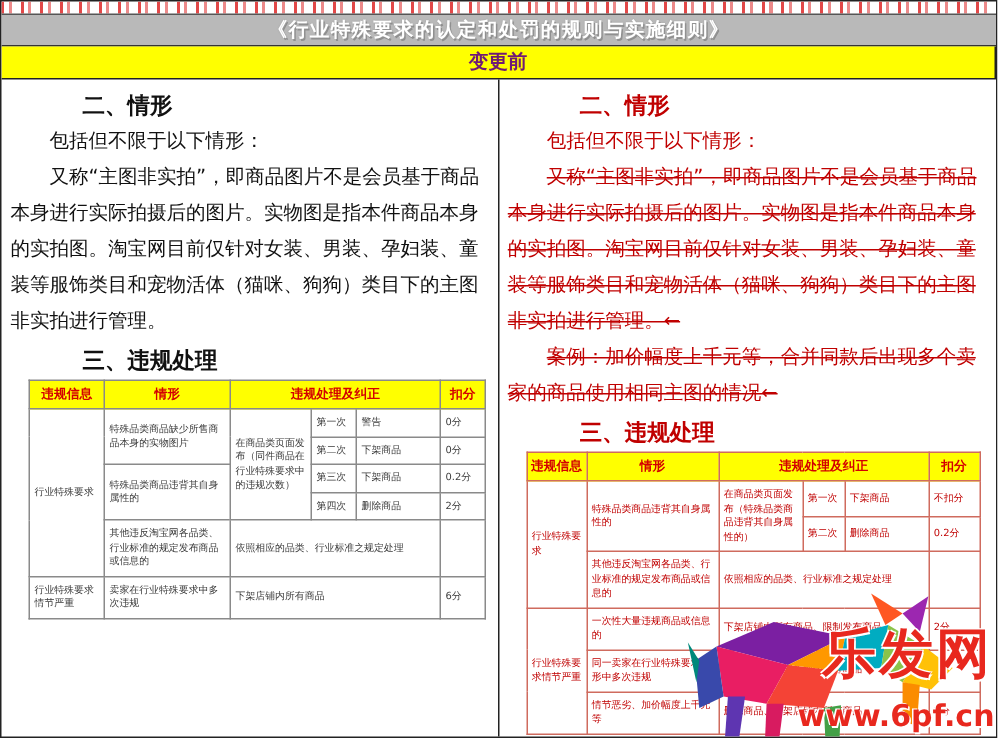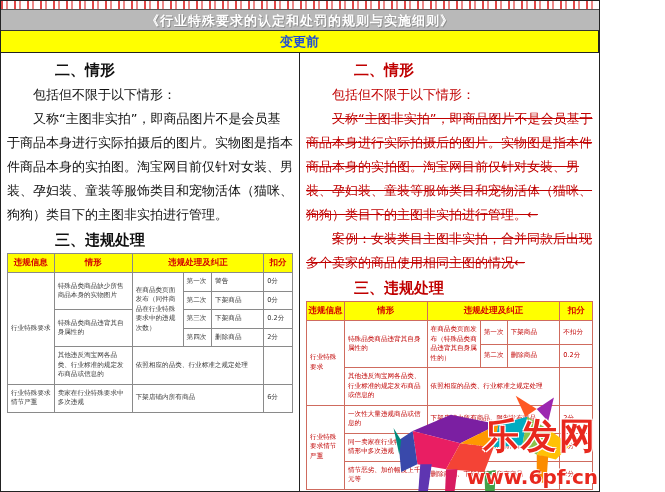--- a/index.html
+++ b/index.html
@@ -1,52 +1,52 @@
 <!DOCTYPE html>
 <html><head>
 <meta charset="utf-8">
 <style>
   * { margin:0; padding:0; box-sizing:border-box; }
   html,body { background:#ffffff; }
   body { font-family:"DejaVu Sans","Liberation Sans",sans-serif; }
   .page {
-    position:relative; width:600px; height:492px; background:#fff;
+    position:relative; width:665px; height:492px; background:#fff;
     border:1px solid #222; overflow:hidden;
   }
   
   .top-strip {
     height:9px; border-bottom:1px solid #555;
     background:
       repeating-linear-gradient(90deg,
         rgba(221,40,40,.85) 0 2px, rgba(255,255,255,0) 2px 5px,
         rgba(221,40,40,.55) 5px 7px, rgba(255,255,255,0) 7px 13px);
   }
   .title-bar {
     height:21px; background:#b9b9b9; border-bottom:1px solid #333;
     color:#ffffff; font-weight:bold; font-size:13px; text-align:center;
     line-height:21px; letter-spacing:1px;
     text-shadow:0 0 1px #9a9a9a, 1px 1px 0 #8f8f8f;
   }
   .header-row { display:flex; height:22px; border-bottom:1px solid #222; }
   .header-cell {
-    flex:1; background:#ffff00; color:#1d4ed8; font-weight:bold;
+    flex:1; background:#ffff00; color:#701a75; font-weight:bold;
     font-size:13px; text-align:center; line-height:21px;
   }
   .header-cell:first-child { border-right:1px solid #222; }
   .body-row { display:flex; height:440px; }
   .col { width:332.5px; padding:4px 6px 0 6px; overflow:hidden; position:relative; }
   .col-before { border-right:1px solid #222; }
 
   .sec-title { font-size:15px; font-weight:bold; color:#111; padding-left:48px; margin:4px 0 3px 0; }
   .para { font-size:13px; line-height:24px; color:#111; text-indent:2em; }
 
   .col-after .sec-title, .col-after .para { color:#c00000; }
   .struck { text-decoration:line-through; text-decoration-color:#c00000; }
 
-  table.rule { border-collapse:collapse; margin:3px 0 0 0; table-layout:fixed;padding-left:43px; }
+  table.rule { border-collapse:collapse; margin:3px 0 0 12px; table-layout:fixed;padding-left:43px; }
   table.rule th, table.rule td { border:1px solid #8a8a8a; vertical-align:middle; }
   table.rule th {
     background:#ffff00; color:#d40000; font-weight:bold; font-size:8.5px;
     padding:3px 1px; text-align:center;
   }
   table.rule td { font-size:6.6px; line-height:9.5px; padding:4px 3px; color:#3a3a3a; text-align:left; }
   table.rule-red th, table.rule-red td { border-color:#cf6b5e; }
   table.rule-red td { color:#c00000; }
 
   
@@ -133,21 +133,21 @@
           <td>6分</td>
         </tr>
       </tbody>
         </table>
     </div>
 
     <div class="col col-after">
       <div class="sec-title">二、情形</div>
       <p class="para">包括但不限于以下情形：</p>
       <p class="para struck">又称“主图非实拍”，即商品图片不是会员基于商品本身进行实际拍摄后的图片。实物图是指本件商品本身的实拍图。淘宝网目前仅针对女装、男装、孕妇装、童装等服饰类目和宠物活体（猫咪、狗狗）类目下的主图非实拍进行管理。←</p>
-      <p class="para struck">案例：女装类目主图非实拍，合并同款后出现多个卖家的商品使用相同主图的情况←</p>
+      <p class="para struck">案例：加价幅度上千元等，合并同款后出现多个卖家的商品使用相同主图的情况←</p>
       <div class="sec-title">三、违规处理</div>
 
       <table class="rule rule-red">
         <colgroup>
             <col style="width:40px">
             <col style="width:88px">
             <col style="width:56px">
             <col style="width:28px">
             <col style="width:56px">
             <col style="width:34px">

